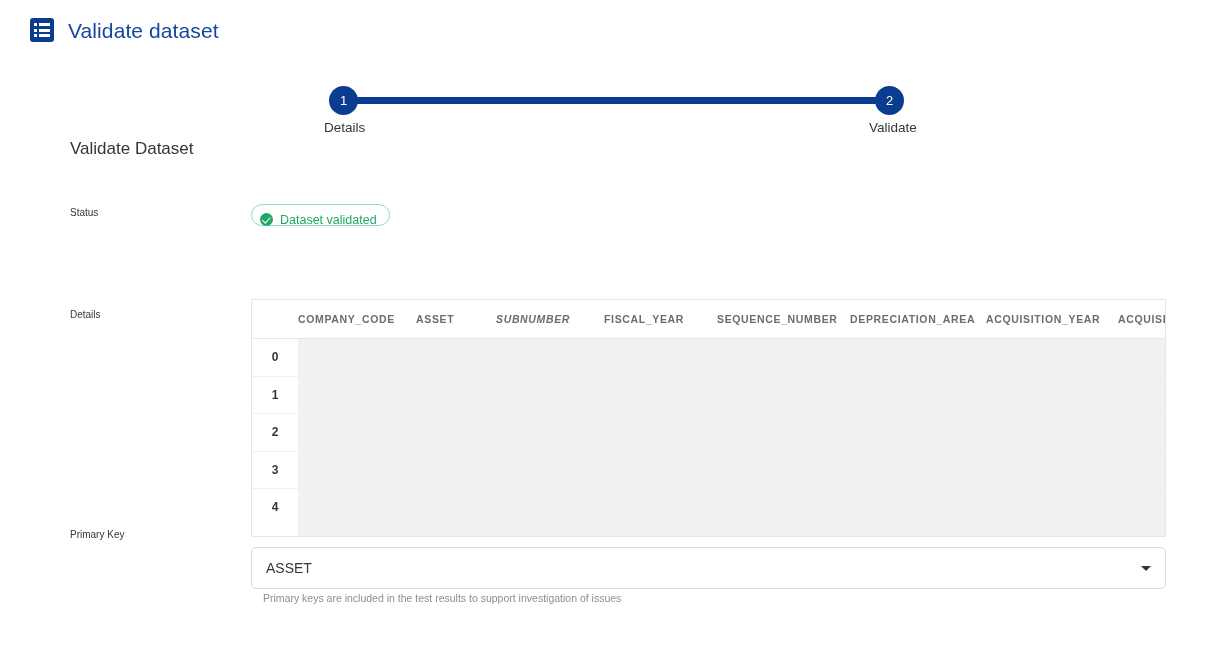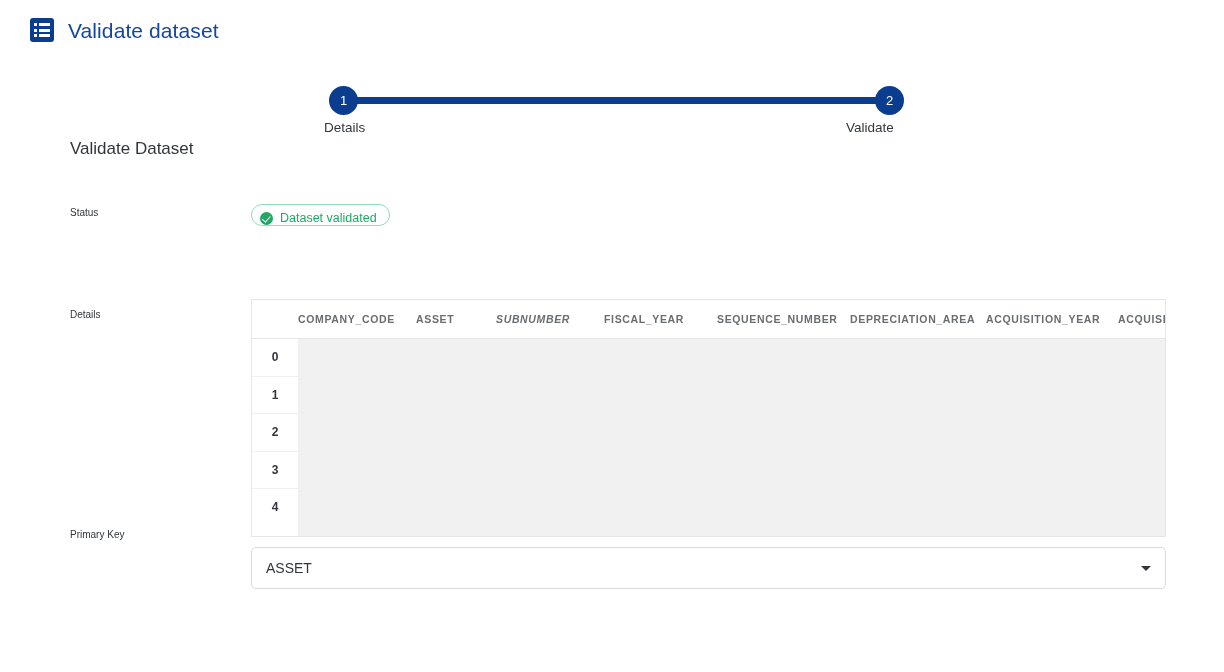--- a/index.html
+++ b/index.html
@@ -90,21 +90,21 @@
   .step-circle.s1 { left: 0; }
   .step-circle.s2 { left: 546px; }
   .step-label {
     position: absolute;
     top: 34px;
     font-size: 13.5px;
     color: #32363a;
     white-space: nowrap;
   }
   .step-label.l1 { left: -5px; }
-  .step-label.l2 { left: 517px; text-align: center; }
+  .step-label.l2 { left: 540px; text-align: center; }
 
   
   .section-title {
     position: absolute;
     left: 70px;
     top: 139px;
     font-size: 17px;
     color: #32363a;
     font-weight: 400;
   }
@@ -123,23 +123,23 @@
   
   .status-badge {
     position: absolute;
     left: 251px;
     top: 204px;
     height: 22px;
     border: 1px solid #8fdfb8;
     border-radius: 11px;
     background: #ffffff;
     display: inline-flex;
-    align-items: flex-end;
+    align-items: flex-start;
     gap: 7px;
-    padding: 0 12px 0 8px;
+    padding: 8px 12px 0 8px;
   }
   .check-circle {
     width: 13px; height: 13px;
     border-radius: 50%;
     background: #1fa766;
     position: relative;
     flex: 0 0 auto;
   }
   .check-circle::after {
     content: "";
@@ -338,14 +338,15 @@
           </div>
         </div>
     </div>
   </div>
 
   <div class="field-label label-pk">Primary Key</div>
   <div class="select-box">
     <span class="select-value">ASSET</span>
     <span class="caret"></span>
   </div>
+  <div class="helper-text">Primary keys are included in the test results to support investigation of issues</div>
 
 </div>
 
 </body></html>

